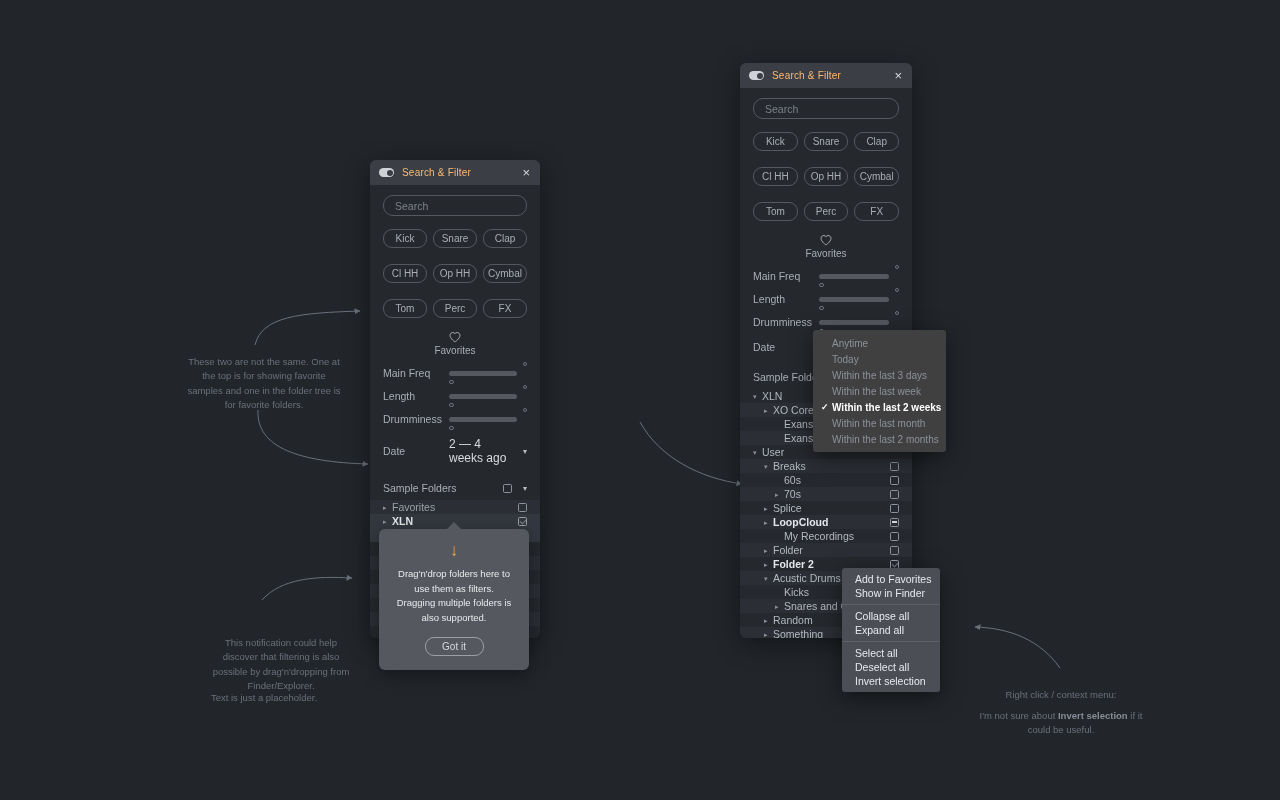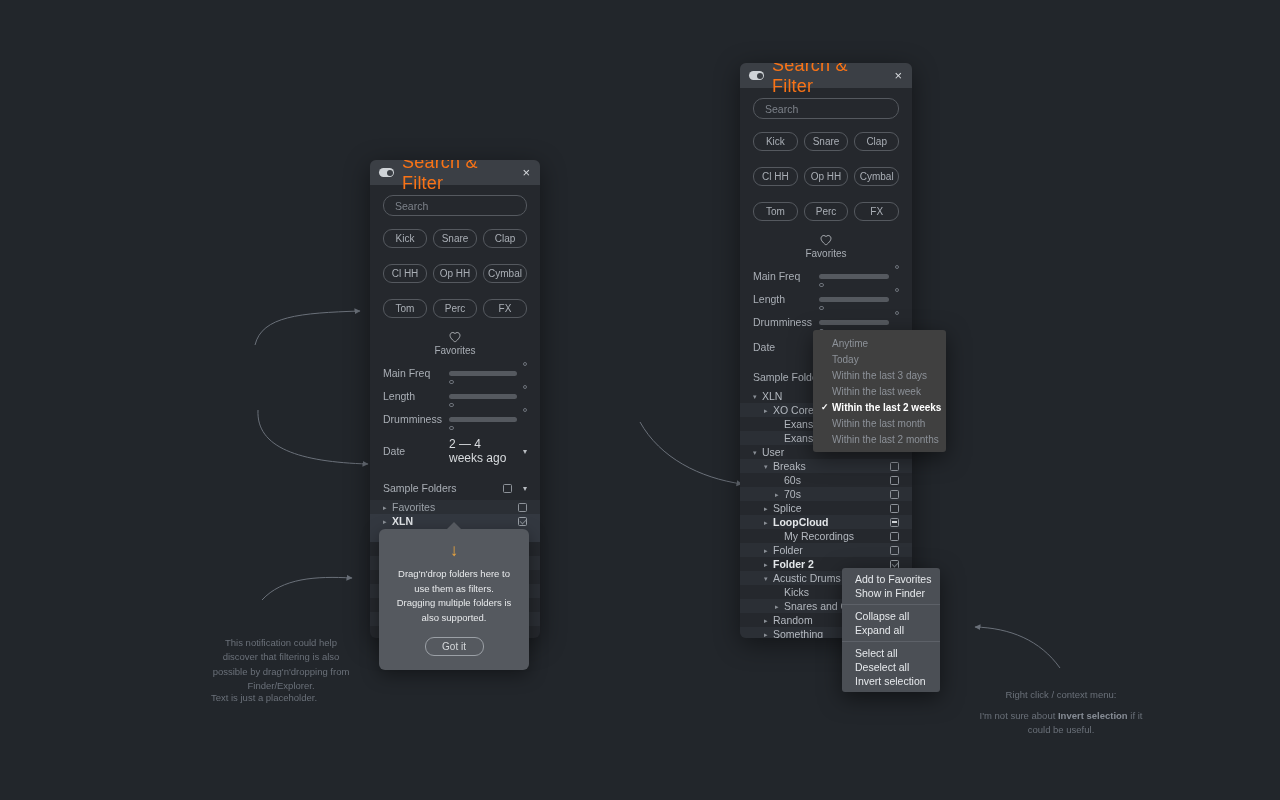--- a/index.html
+++ b/index.html
@@ -10,21 +10,21 @@
   }
   .canvas{position:absolute;inset:0;}
   svg.arrows{position:absolute;left:0;top:0;width:1280px;height:800px;pointer-events:none;}
 
   
   .panel{position:absolute;background:#25282d;border-radius:6px;overflow:hidden;
          box-shadow:0 6px 26px rgba(0,0,0,.45);}
   .titlebar{height:25px;background:#3b3f45;display:flex;align-items:center;padding:0 9px;}
   .tgl{width:15px;height:9px;border-radius:5px;background:#cfd3d7;position:relative;flex:0 0 auto;}
   .tgl::after{content:"";position:absolute;width:6px;height:6px;border-radius:50%;background:#3b3f45;right:1.5px;top:1.5px;}
-  .ttl{color:#f97316;font-size:18px;margin-left:8px;letter-spacing:.2px;}
+  .ttl{color:#fdba74;font-size:10px;margin-left:8px;letter-spacing:.2px;}
   .xbtn{margin-left:auto;color:#d7dade;font-size:13px;line-height:1;padding:2px 1px;}
 
   .body{padding:10px 13px 0 13px;}
   .search{height:19px;border:1px solid #55595f;border-radius:10px;display:flex;align-items:center;
           padding:0 11px;color:#7d828a;font-size:10.5px;}
   .chips{margin-top:13px;display:flex;flex-direction:column;gap:16px;}
   .chiprow{display:flex;gap:6px;}
   .chip{flex:1;height:17px;border:1px solid #55595f;border-radius:9px;display:flex;align-items:center;
         justify-content:center;color:#a9aeb5;font-size:10px;}
   .favwrap{margin-top:12px;display:flex;flex-direction:column;align-items:center;gap:1px;}
@@ -443,18 +443,19 @@
     <div class="citem">Show in Finder</div>
     <div class="csep"></div>
     <div class="citem">Collapse all</div>
     <div class="citem">Expand all</div>
     <div class="csep"></div>
     <div class="citem">Select all</div>
     <div class="citem">Deselect all</div>
     <div class="citem">Invert selection</div>
   </div>
 
+  <div class="note" style="left:185px;top:355px;width:158px;">These two are not the same. One at the top is for showing favorite samples and one in the folder tree is for favorite folders.</div>
   <div class="note" style="left:210px;top:636px;width:142px;">This notification could help discover that filtering is also possible by drag'n'dropping from Finder/Explorer.</div>
   <div class="note" style="left:193px;top:691px;width:142px;">Text is just a placeholder.</div>
   <div class="note" style="left:975px;top:688px;width:172px;">Right click / context menu:</div>
   <div class="note" style="left:975px;top:709px;width:172px;"><span>I'm not sure about </span><b>Invert selection</b><span> if it could be useful.</span></div>
 
 </div>
 
 </body></html>

